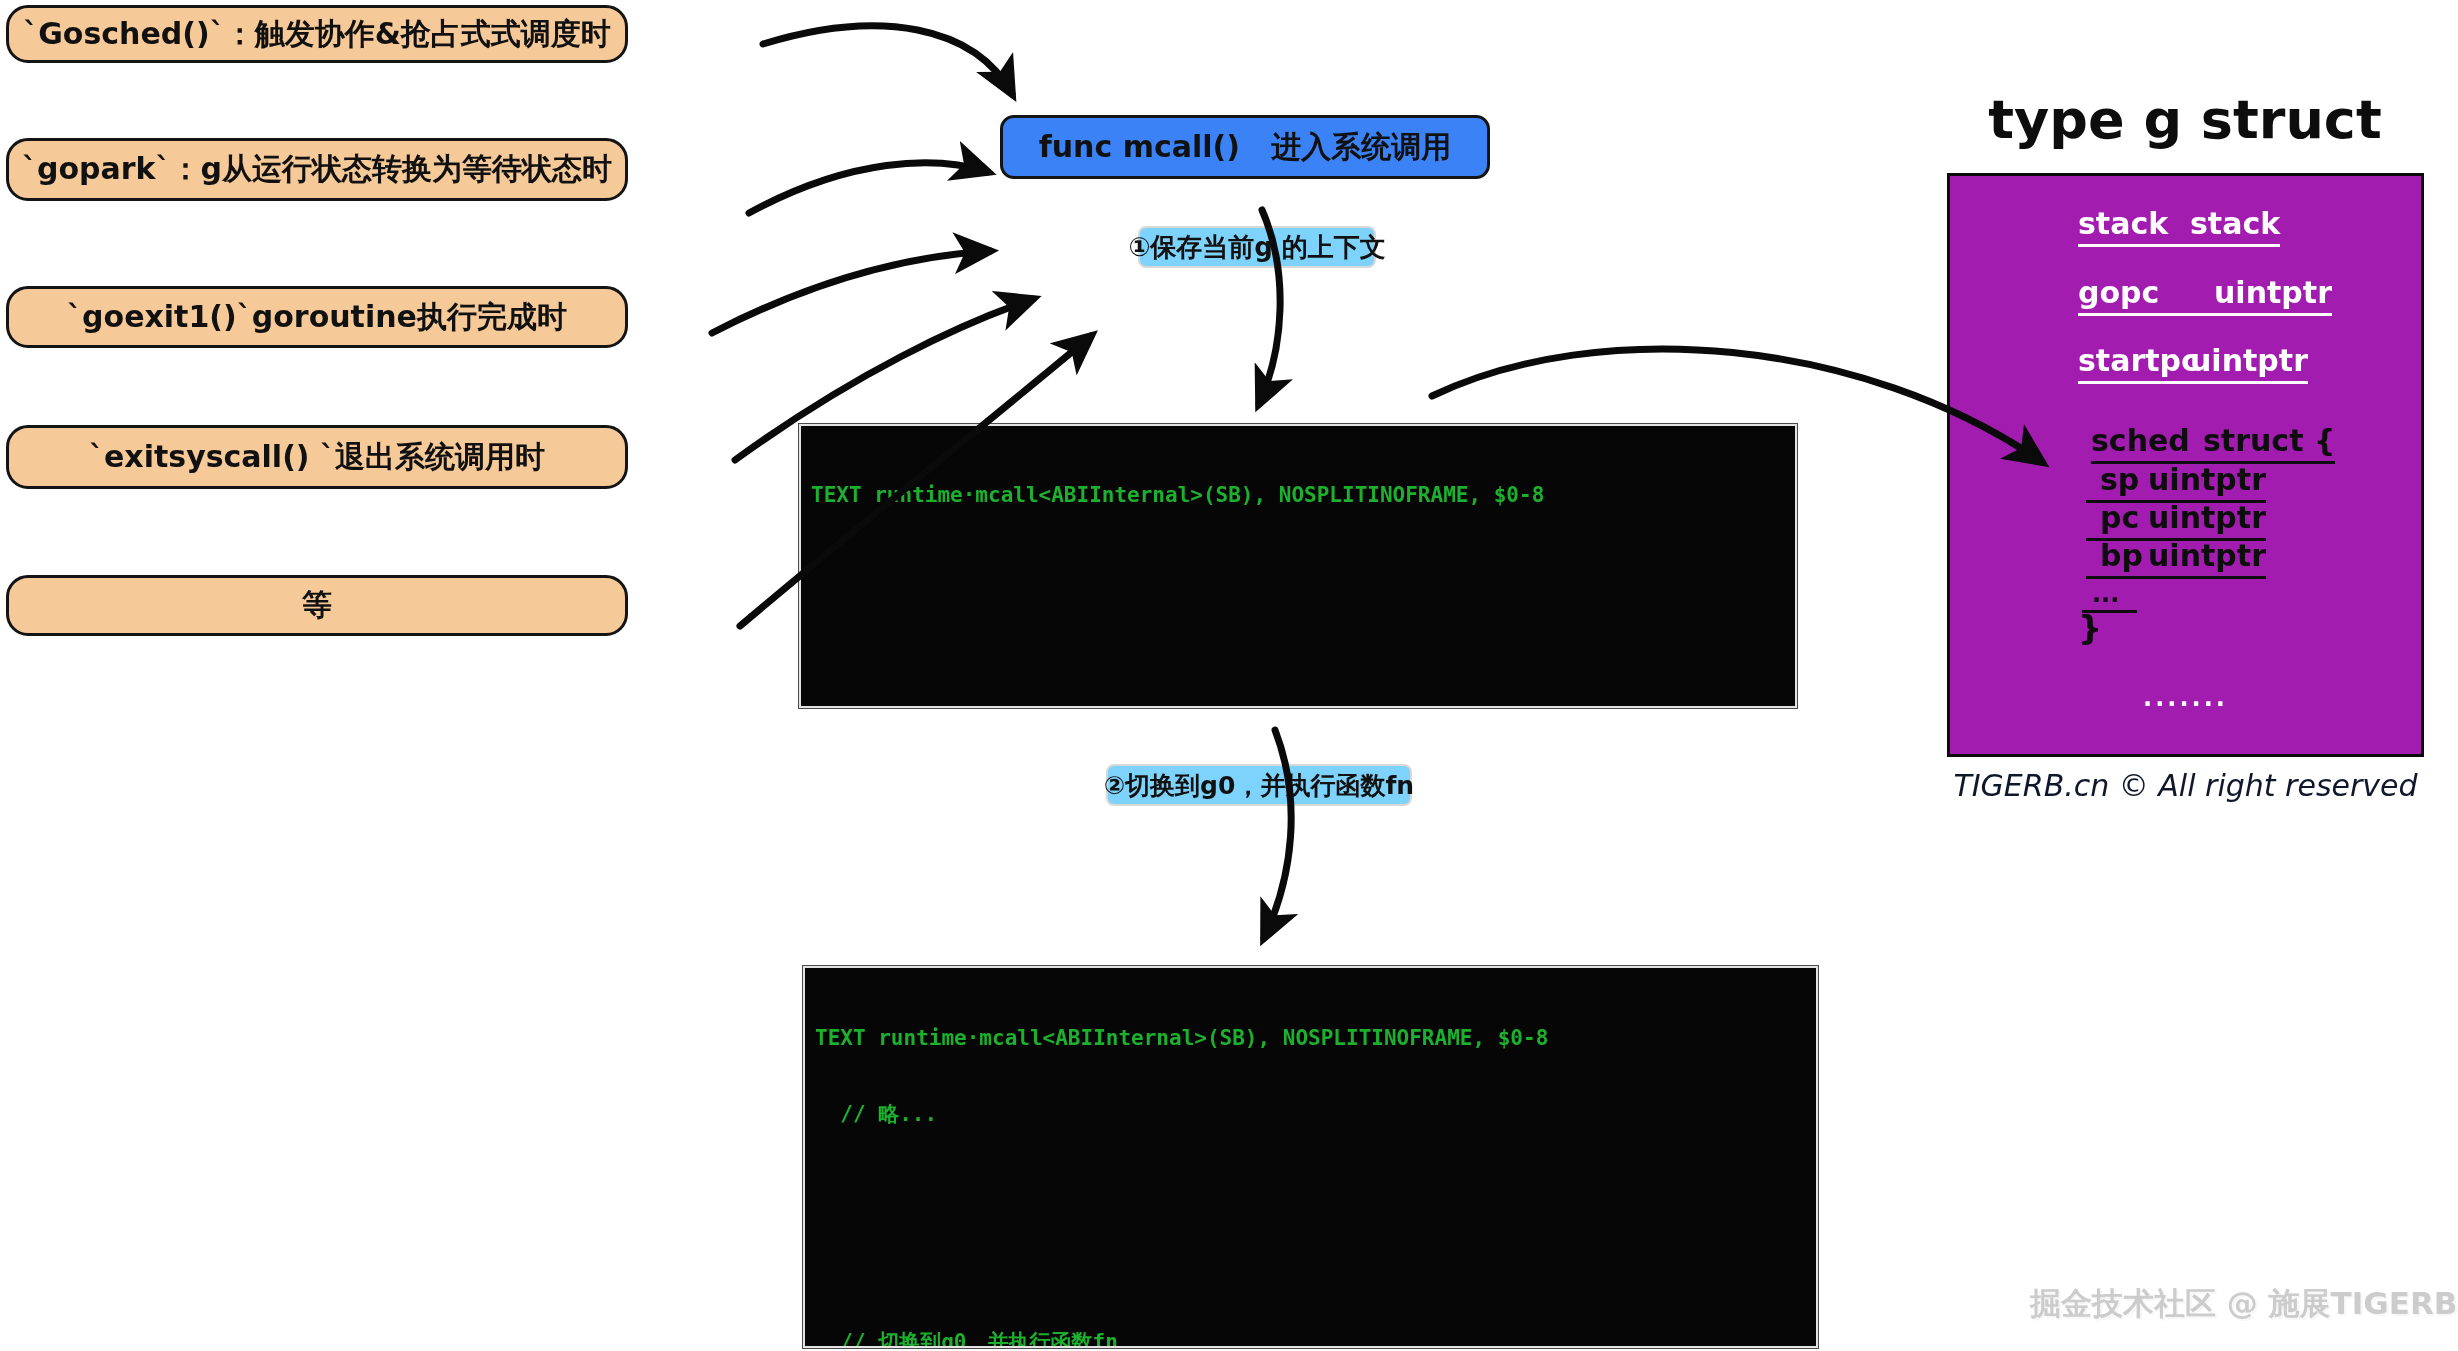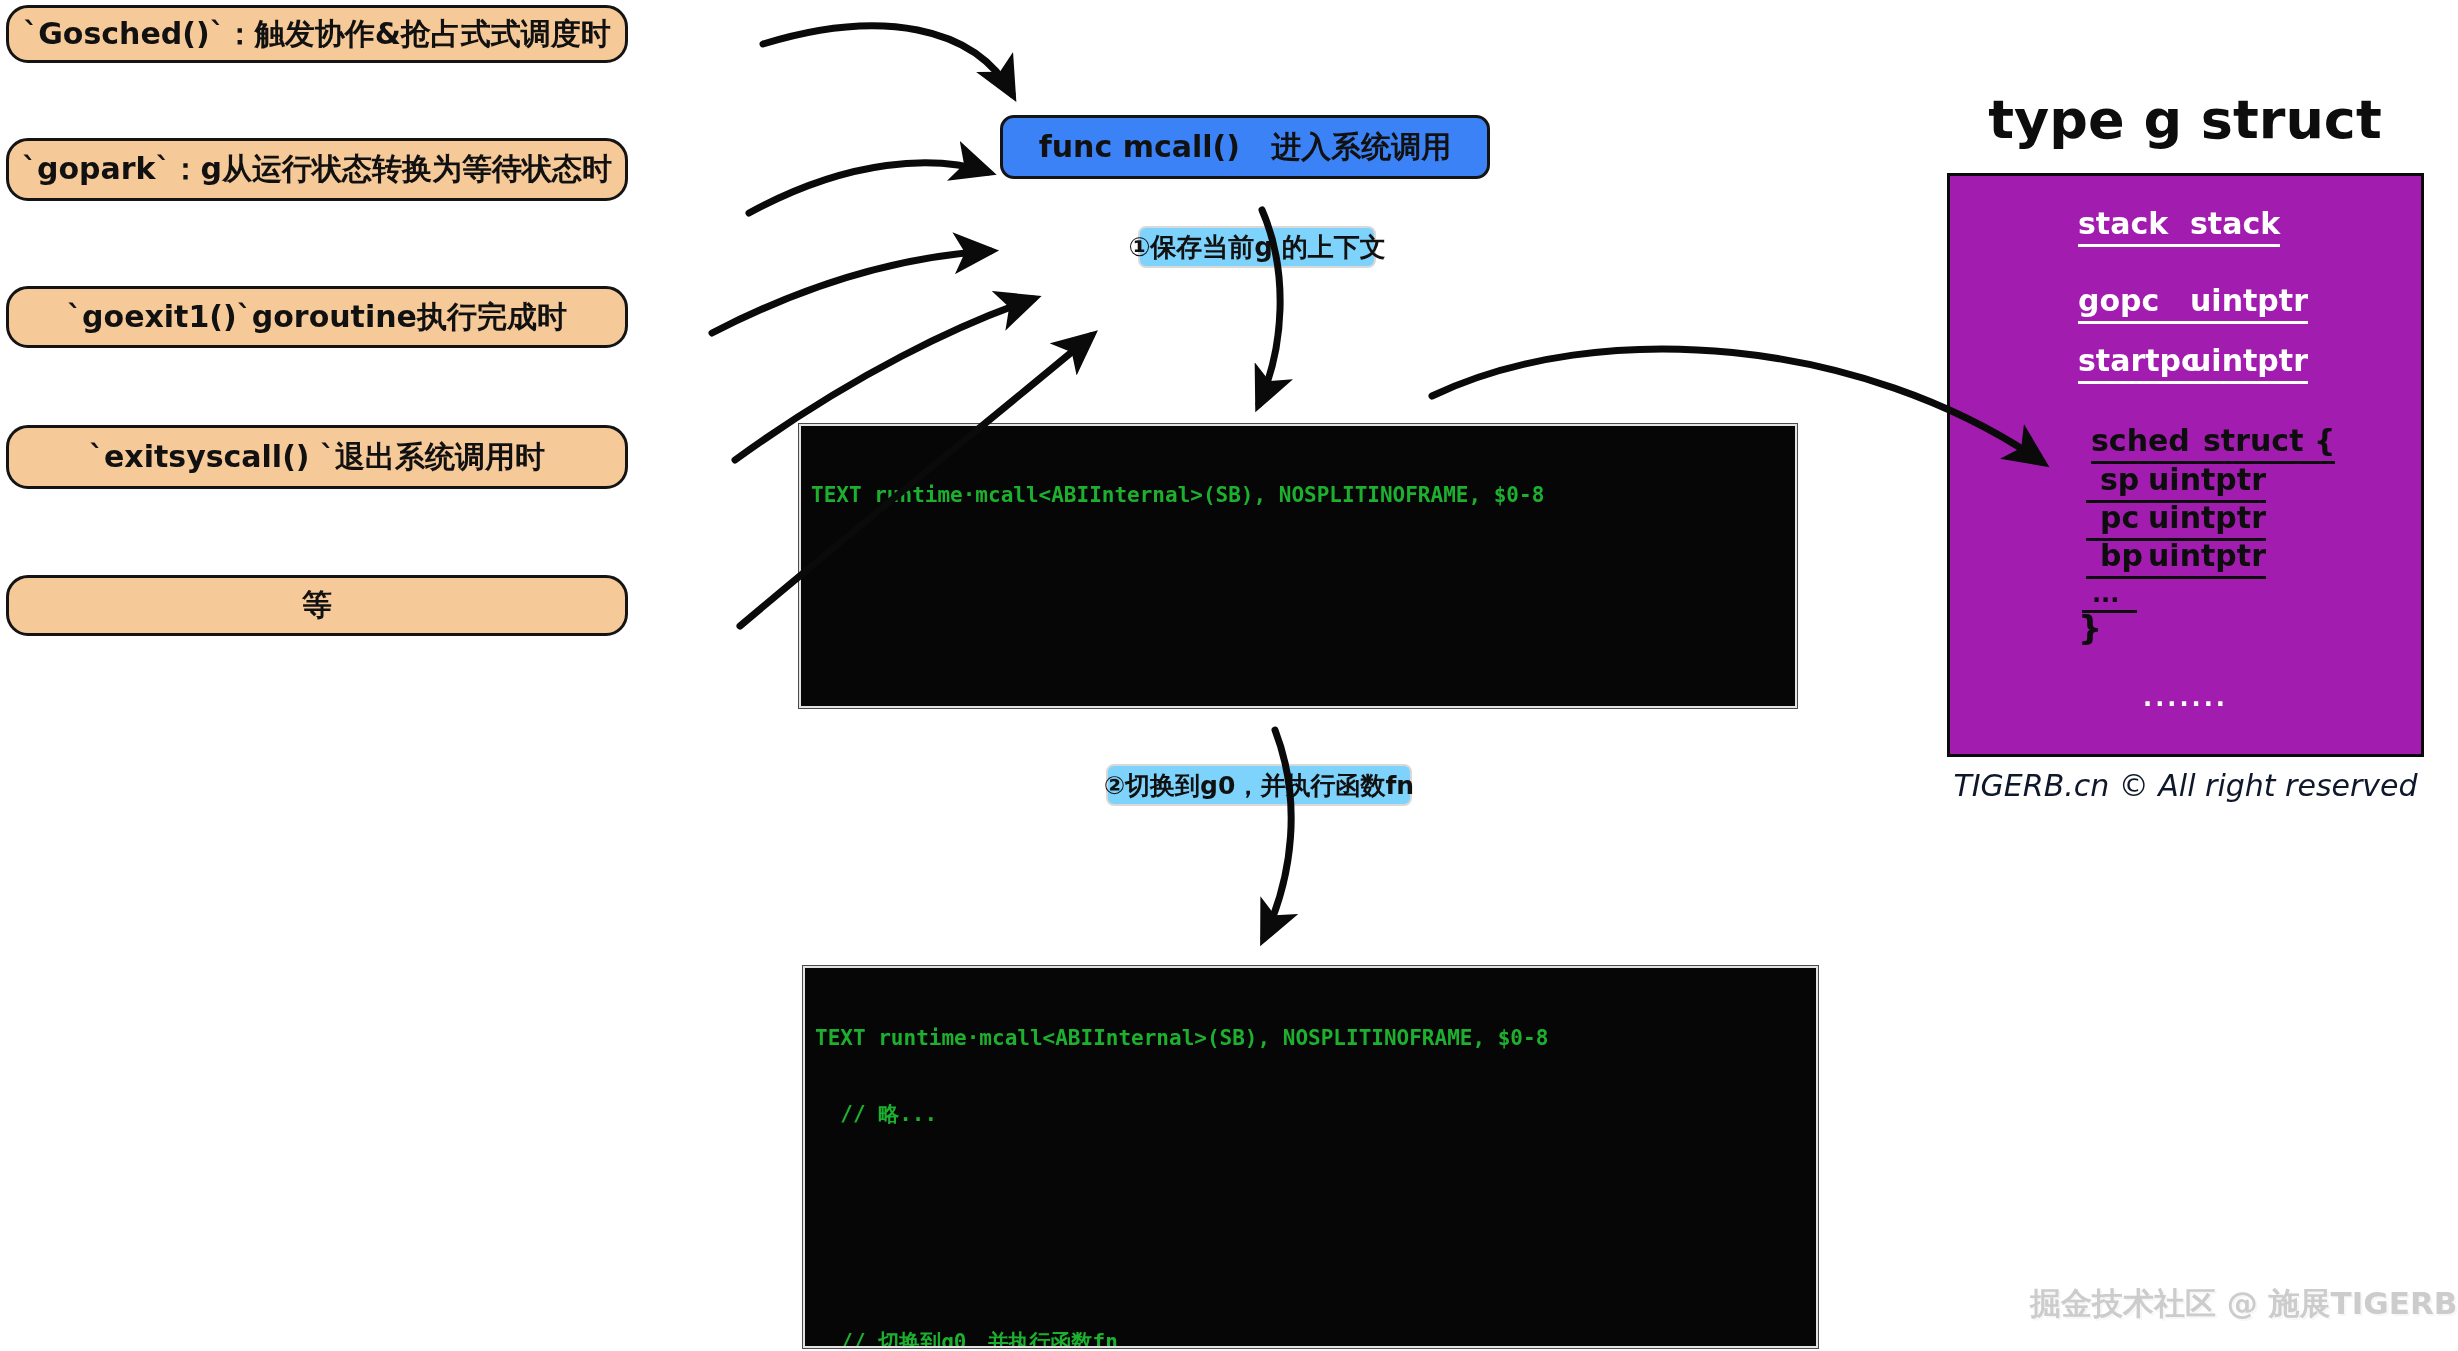--- a/index.html
+++ b/index.html
@@ -108,21 +108,21 @@
     font-weight: bold;
     font-size: 30px;
     padding-bottom: 3px;
   }
   .struct-row .f-name { display: inline-block; width: 112px; }
   .struct-row.tone-white { color: #ffffff; border-bottom: 3px solid #ffffff; }
   .struct-row.tone-black { color: #0d0d0d; border-bottom: 3px solid #0d0d0d; }
   .struct-row.nested { font-size: 30px; }
   .struct-row.nested .f-name { width: 62px; padding-left: 14px; }
   #row-stack   { left: 128px; top: 30px;  }
-  #row-gopc    { left: 128px; top: 107px;  }
+  #row-gopc    { left: 128px; top: 99px; gap: 24px;  }
   #row-startpc { left: 128px; top: 167px; }
   #row-sched   { left: 141px; top: 247px; }
   #row-sp      { left: 136px; top: 286px; }
   #row-pc      { left: 136px; top: 324px; }
   #row-bp      { left: 136px; top: 362px; }
   .struct-ellipsis-inner {
     position: absolute;
     left: 132px; top: 404px;
     color: #0d0d0d;
     font-weight: bold;

